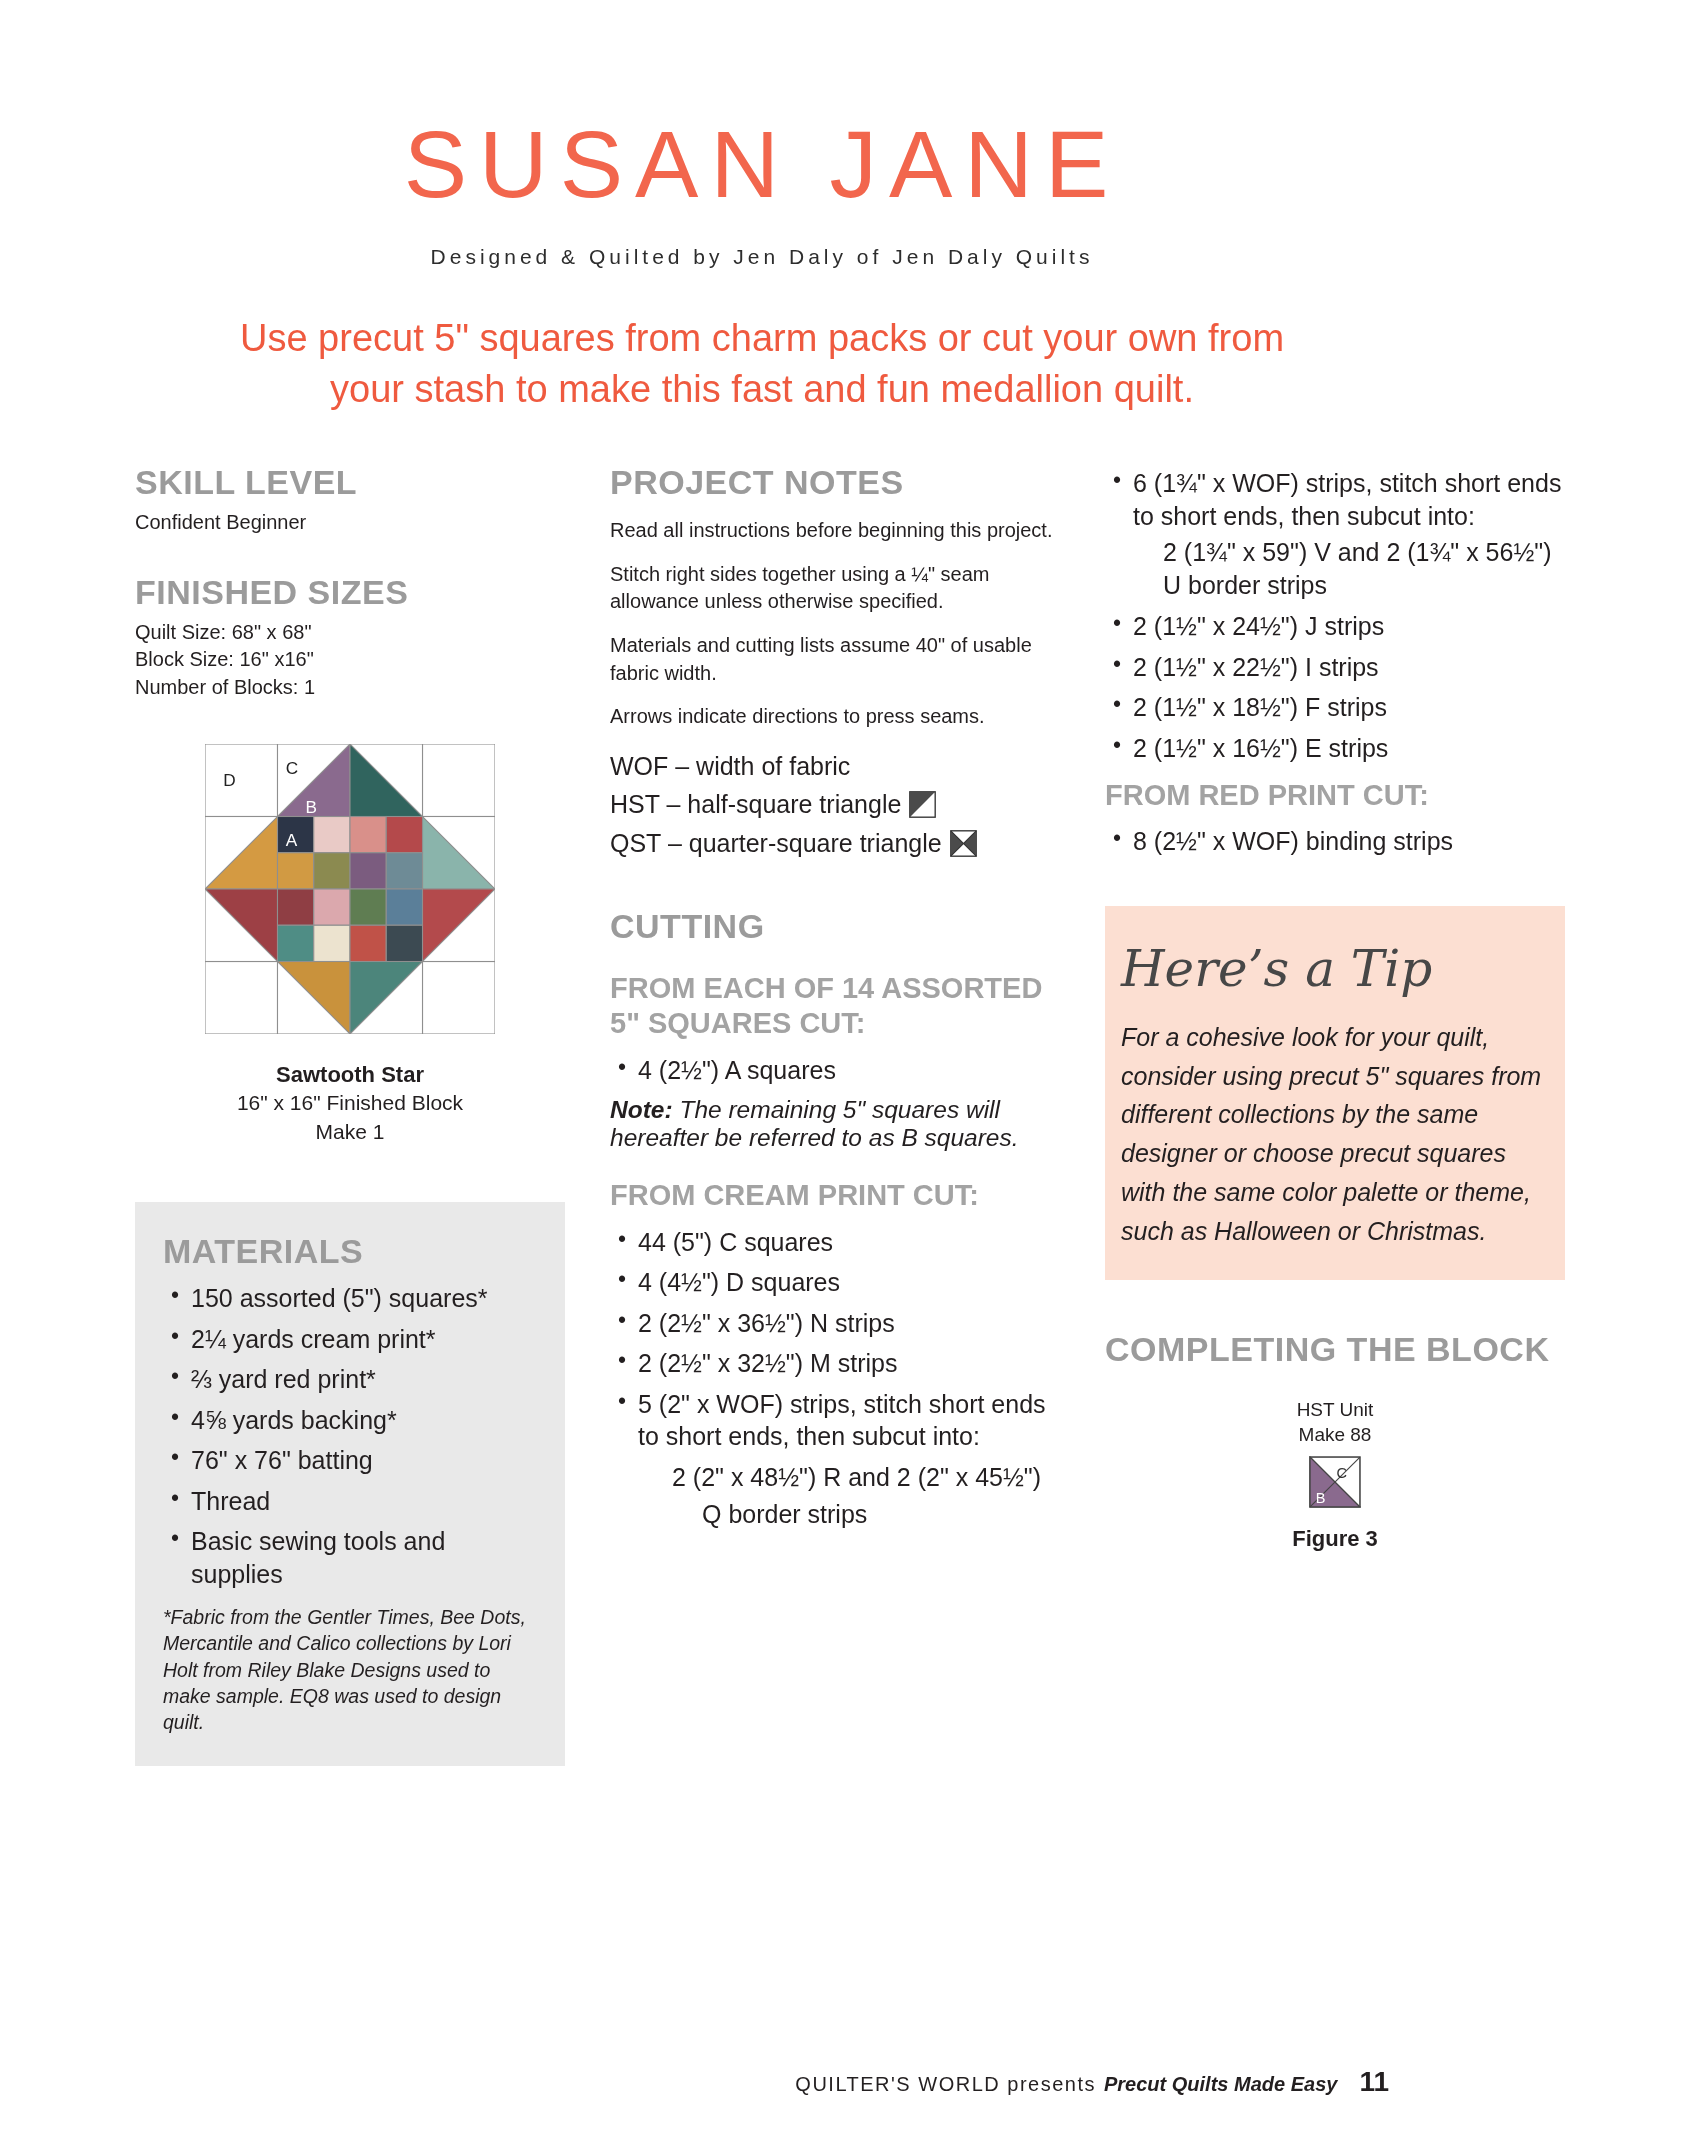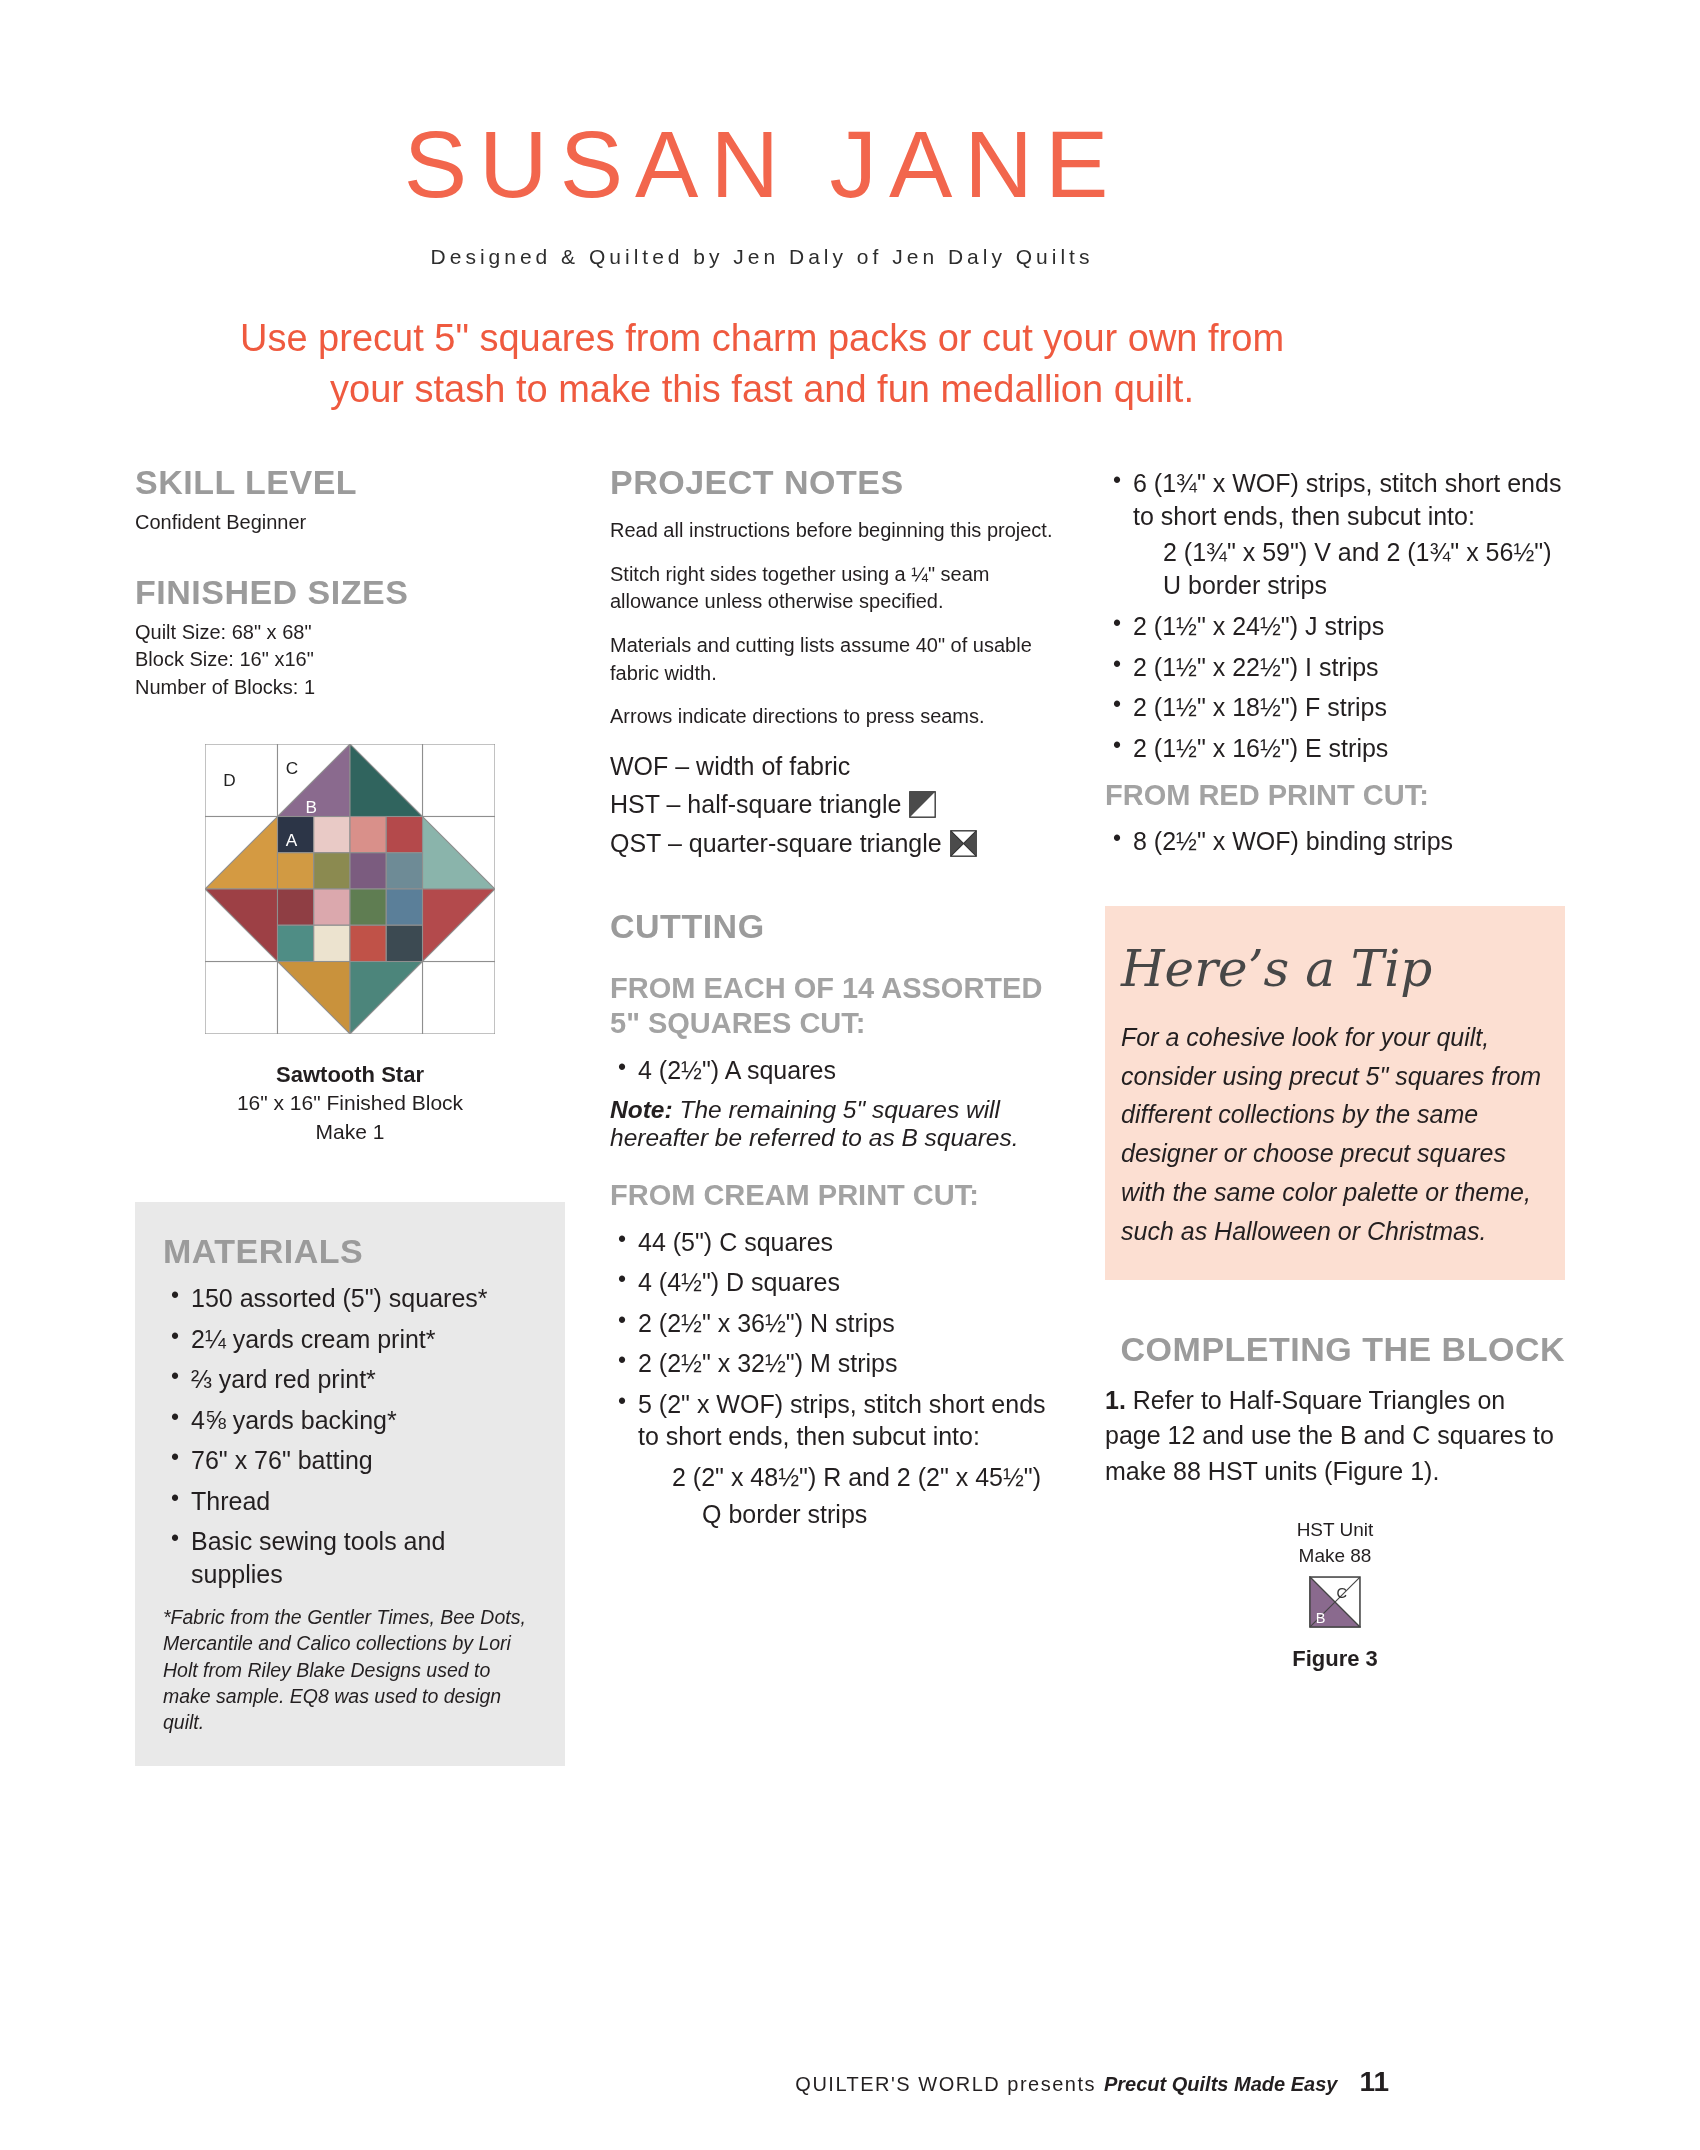--- a/index.html
+++ b/index.html
@@ -26,21 +26,21 @@
 
   .columns { display:flex; gap:45px; margin-top:48px; align-items:flex-start; }
   .col1 { width:430px; flex:none; }
   .col2 { width:450px; flex:none; }
   .col3 { width:460px; flex:none; }
 
   .h-gray { font-size:34px; font-weight:700; color:#9b9b9b; letter-spacing:.5px; line-height:1.12; }
   .sub-gray { font-size:29px; font-weight:700; color:#a3a3a3; line-height:1.22; margin-top:26px; }
   .body-text { font-size:20px; line-height:1.38; }
   .mt8 { margin-top:8px; } .mt36 { margin-top:36px; }
-  .mt44 { margin-top:44px; } .mt50 { margin-top:50px;text-align:right; }
+  .mt44 { margin-top:44px; } .mt50 { margin-top:50px; }
   .para { margin-top:16px; }
 
   ul.bullets { list-style:none; margin-top:12px; }
   ul.bullets li {
     position:relative; padding-left:28px; font-size:25px;
     line-height:1.3; margin-bottom:8px;
   }
   ul.bullets li::before {
     content:"•"; position:absolute; left:8px; top:-1px; font-size:23px; color:#231f20;
   }
@@ -238,21 +238,20 @@
       <ul class="bullets">
         <li>8 (2½" x WOF) binding strips</li>
       </ul>
 
       <div class="tip-box">
         <div class="tip-title">Here’s a Tip</div>
         <p class="tip-text">For a cohesive look for your quilt, consider using precut 5" squares from different collections by the same designer or choose precut squares with the same color palette or theme, such as Halloween or Christmas.</p>
       </div>
 
       <h2 class="h-gray mt50">COMPLETING THE BLOCK</h2>
-      <p class="step"><b>1.</b> <span>Refer to Half-Square Triangles on page 12 and use the B and C squares to make 88 HST units (Figure 1).</span></p>
 
       <div class="figure">
         <div class="fig-cap">HST Unit</div>
         <div class="fig-cap">Make 88</div>
         <div class="fig-square">
           <svg viewBox="0 0 10 10" width="52" height="52">
             <rect x="0.2" y="0.2" width="9.6" height="9.6" fill="#ffffff" stroke="#444444" stroke-width="0.3"></rect>
             <path d="M0.2,0.2 L9.8,9.8 L0.2,9.8 Z" fill="#8a6a8e" stroke="#444444" stroke-width="0.25"></path>
             <line x1="9.8" y1="0.2" x2="0.2" y2="9.8" stroke="#444444" stroke-width="0.22"></line>
             <text x="5.3" y="4.3" font-size="2.8" fill="#333333">C</text>

